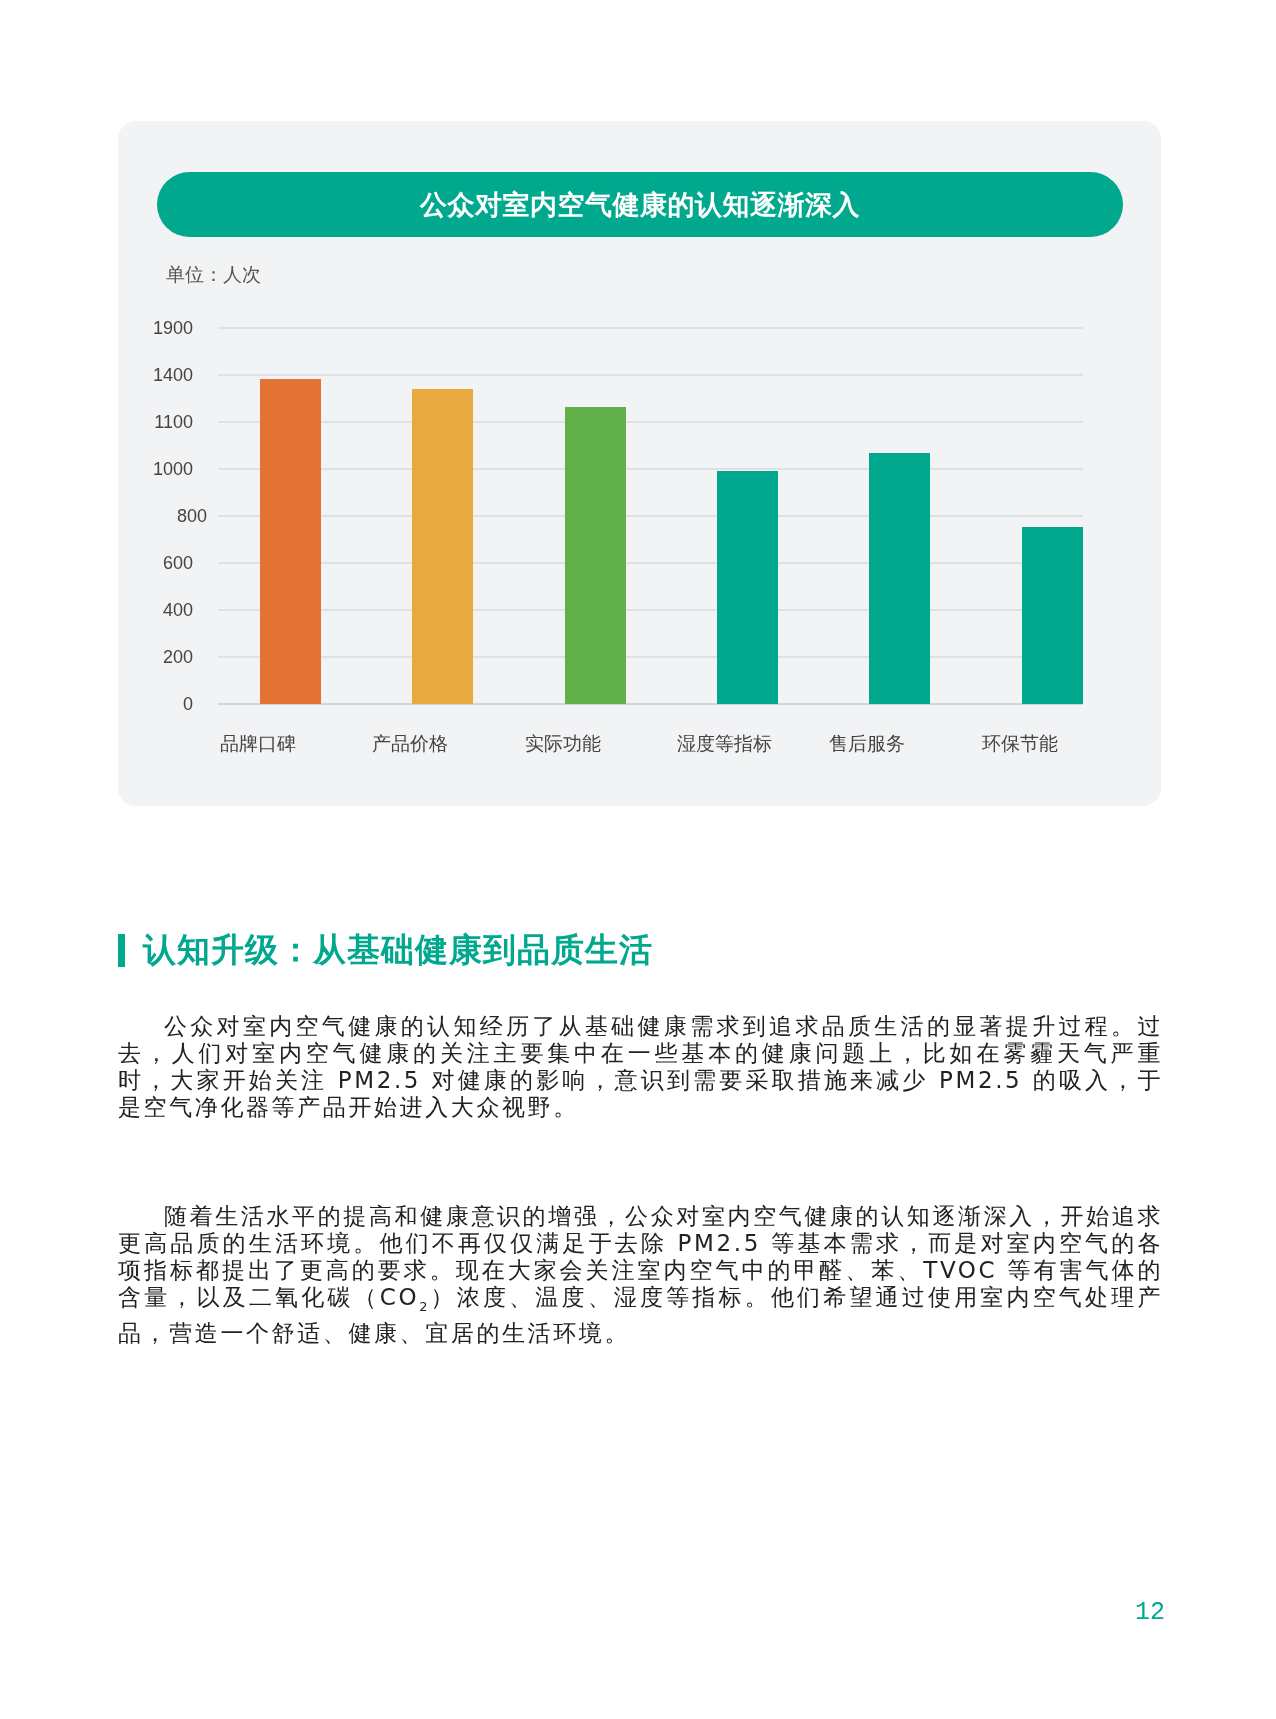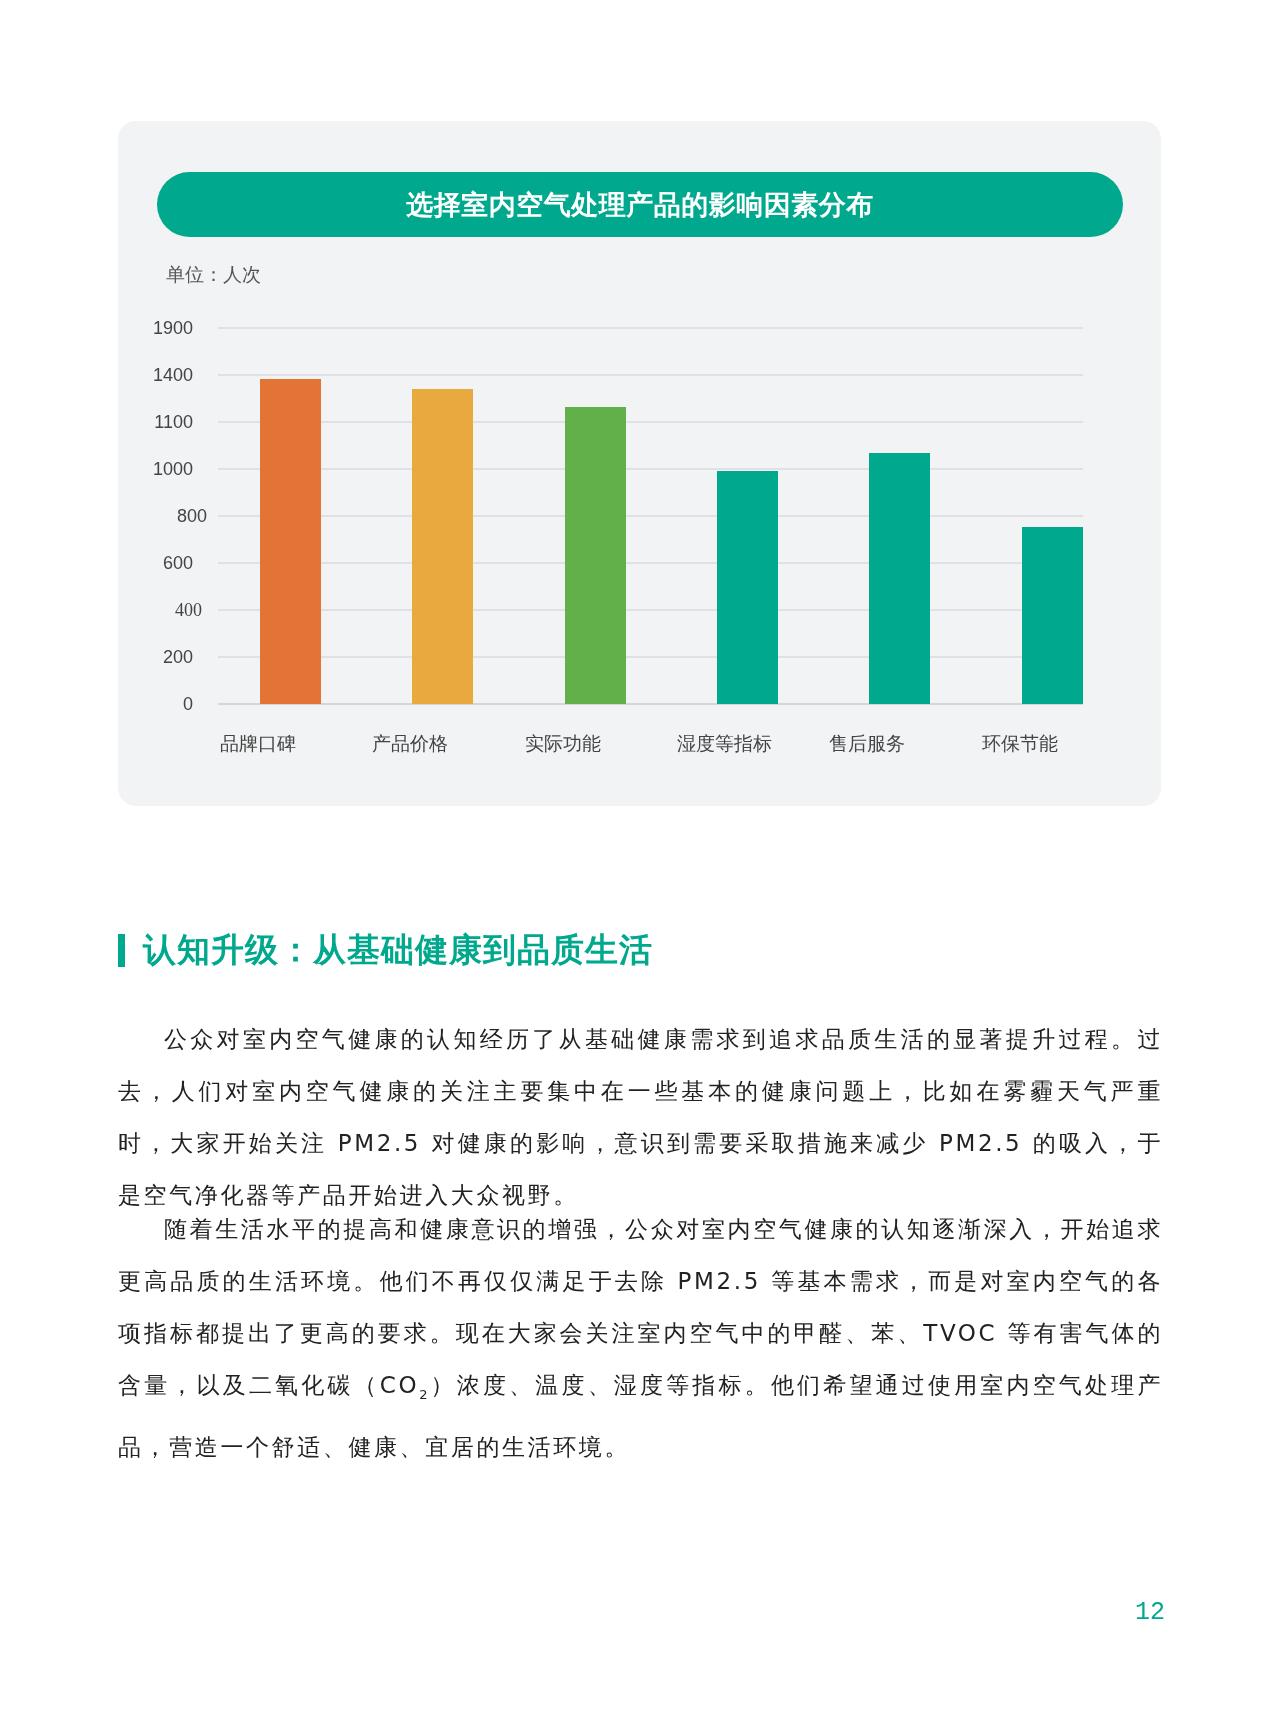--- a/index.html
+++ b/index.html
@@ -15,43 +15,43 @@
   .ytick { position: absolute; right: calc(1043px - 75px); font-size: 18px; color: #444; font-family: "Liberation Sans", sans-serif; transform: translateY(-50%); text-align: right; width: 60px; }
   .grid { position: absolute; left: 100px; width: 865px; height: 2px; background: #dfe1e4; }
   .grid.base { background: #d4d6d9; }
   .bar { position: absolute; width: 61px; }
   .xlabel { position: absolute; top: 610px; width: 140px; font-size: 19px; color: #444; }
 
   .section-title { position: absolute; left: 118px; top: 930px; height: 40px; display: flex; align-items: center; }
   .section-bar { width: 7px; height: 33px; background: #00a88d; margin-right: 18px; }
   .section-text { font-size: 33px; font-weight: bold; color: #00a88d; letter-spacing: 1px; }
 
-  .body-text { position: absolute; left: 118px; width: 1045px; font-size: 23px; color: #222; line-height: 52px; letter-spacing: 2.6px; text-align: justify; }
+  .body-text { position: absolute; left: 118px; width: 1045px; font-size: 23px; color: #222; line-height: 27px; letter-spacing: 2.6px; text-align: justify; }
   .body-text p { text-indent: 2em; }
   .p1 { top: 1013px; }
   .p2 { top: 1203px; }
   sub { font-size: 13px; }
 
   .page-num { position: absolute; left: 1135px; top: 1598px; font-size: 25px; color: #00a88d; font-family: Liberation Mono, monospace; }
 </style>
 </head>
 <body>
 
 <div class="card">
   <div class="title-pill">
-    <span>选择室内空气处理产品的影响因素分布</span>
+    <span>公众对室内空气健康的认知逐渐深入</span>
   </div>
   <div class="unit">单位：人次</div>
   <div class="plot" id="plot">
       <div class="grid base" style="top: 582px;"></div>
       <div class="ytick" style="top: 583px; left: 15px;">0</div>
       <div class="grid" style="top: 535px;"></div>
       <div class="ytick" style="top: 536px; left: 15px;">200</div>
       <div class="grid" style="top: 488px;"></div>
-      <div class="ytick" style="top: 489px; left: 24px; font-family: Liberation Serif, serif;">400</div>
+      <div class="ytick" style="top: 489px; left: 15px;">400</div>
       <div class="grid" style="top: 441px;"></div>
       <div class="ytick" style="top: 442px; left: 15px;">600</div>
       <div class="grid" style="top: 394px;"></div>
       <div class="ytick" style="top: 395px; left: 29px;">800</div>
       <div class="grid" style="top: 347px;"></div>
       <div class="ytick" style="top: 348px; left: 15px;">1000</div>
       <div class="grid" style="top: 300px;"></div>
       <div class="ytick" style="top: 301px; left: 15px;">1100</div>
       <div class="grid" style="top: 253px;"></div>
       <div class="ytick" style="top: 254px; left: 15px;">1400</div>

